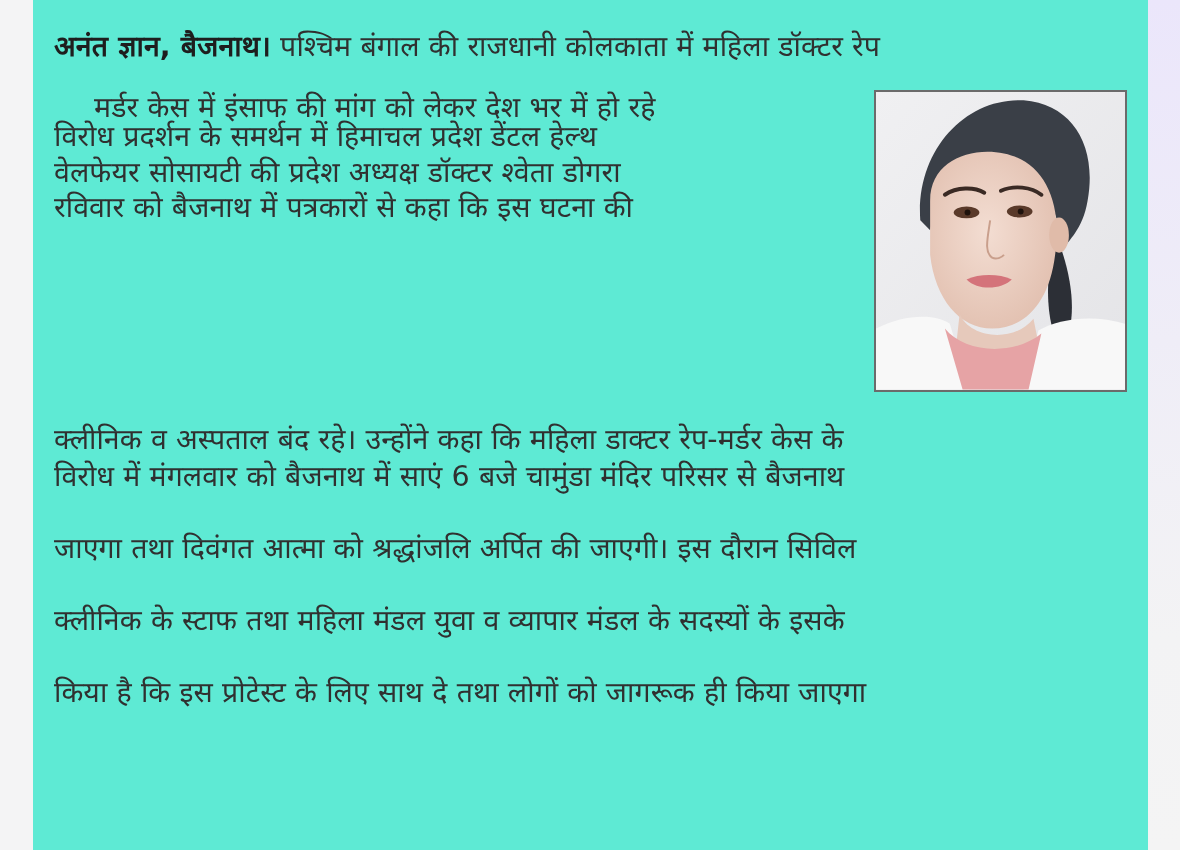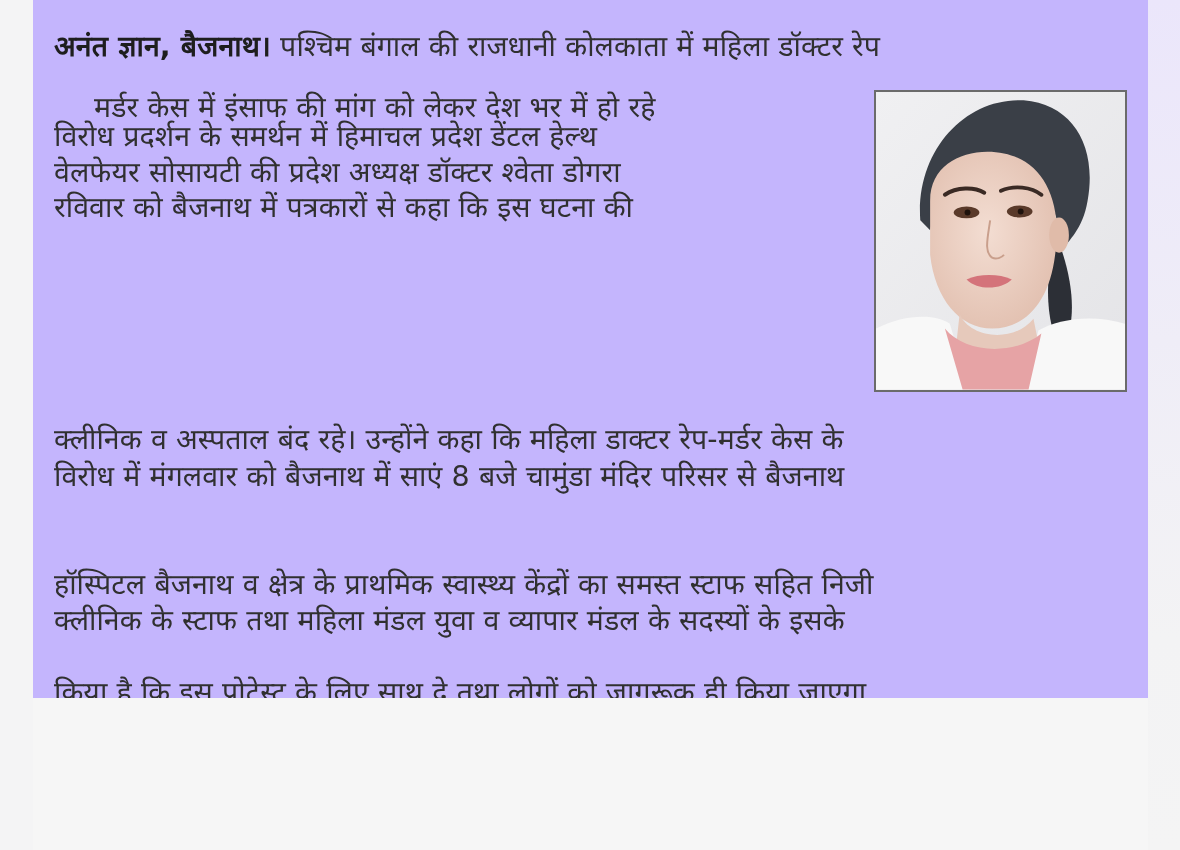--- a/index.html
+++ b/index.html
@@ -19,22 +19,22 @@
       width: 33px; height: 850px;
       background: #f4f4f5;
     }
     .right-strip {
       position: absolute; left: 1148px; top: 0;
       width: 32px; height: 850px;
       background: linear-gradient(to bottom, #ebe6fb 0%, #efedf7 40%, #f3f3f4 75%, #f4f4f4 100%);
     }
     .clipping {
       position: absolute; left: 33px; top: 0;
-      width: 1115px; height: 698px;
-      background: #c4b5fd;
+      width: 1115px; height: 850px;
+      background: #5eead4;
       overflow: hidden;
     }
     .line {
       position: absolute;
       left: 21px;
       height: 36px;
       font-size: 28.5px;
       line-height: 36px;
       white-space: nowrap;
       color: #303030;
@@ -67,22 +67,22 @@
     <span class="dateline">अनंत ज्ञान, बैजनाथ।</span>
     <span>पश्चिम बंगाल की राजधानी कोलकाता में महिला डॉक्टर रेप</span>
   </div>
 
   <div class="line narrow" style="top:90px;margin-left:40px;">मर्डर केस में इंसाफ की मांग को लेकर देश भर में हो रहे</div>
   <div class="line narrow" style="top:119px;">विरोध प्रदर्शन के समर्थन में हिमाचल प्रदेश डेंटल हेल्थ</div>
   <div class="line narrow" style="top:155px;">वेलफेयर सोसायटी की प्रदेश अध्यक्ष डॉक्टर श्वेता डोगरा</div>
   <div class="line narrow" style="top:190px;">रविवार को बैजनाथ में पत्रकारों से कहा कि इस घटना की</div>
 
   <div class="line full" style="top:422px;">क्लीनिक व अस्पताल बंद रहे। उन्होंने कहा कि महिला डाक्टर रेप-मर्डर केस के</div>
-  <div class="line full" style="top:459px;">विरोध में मंगलवार को बैजनाथ में साएं 8 बजे चामुंडा मंदिर परिसर से बैजनाथ</div>
-  <div class="line full" style="top:567px;">हॉस्पिटल बैजनाथ व क्षेत्र के प्राथमिक स्वास्थ्य केंद्रों का समस्त स्टाफ सहित निजी</div>
+  <div class="line full" style="top:459px;">विरोध में मंगलवार को बैजनाथ में साएं 6 बजे चामुंडा मंदिर परिसर से बैजनाथ</div>
+  <div class="line full" style="top:531px;">जाएगा तथा दिवंगत आत्मा को श्रद्धांजलि अर्पित की जाएगी। इस दौरान सिविल</div>
   <div class="line full" style="top:603px;">क्लीनिक के स्टाफ तथा महिला मंडल युवा व व्यापार मंडल के सदस्यों के इसके</div>
   <div class="line full" style="top:675px;">किया है कि इस प्रोटेस्ट के लिए साथ दे तथा लोगों को जागरूक ही किया जाएगा</div>
 
   <div class="photo-frame">
     <svg viewBox="0 0 253 302" xmlns="http://www.w3.org/2000/svg">
       <defs>
         <linearGradient id="bg" x1="0" y1="0" x2="1" y2="1">
           <stop offset="0" stop-color="#f0f0f2"></stop>
           <stop offset="1" stop-color="#e4e4e7"></stop>
         </linearGradient>

